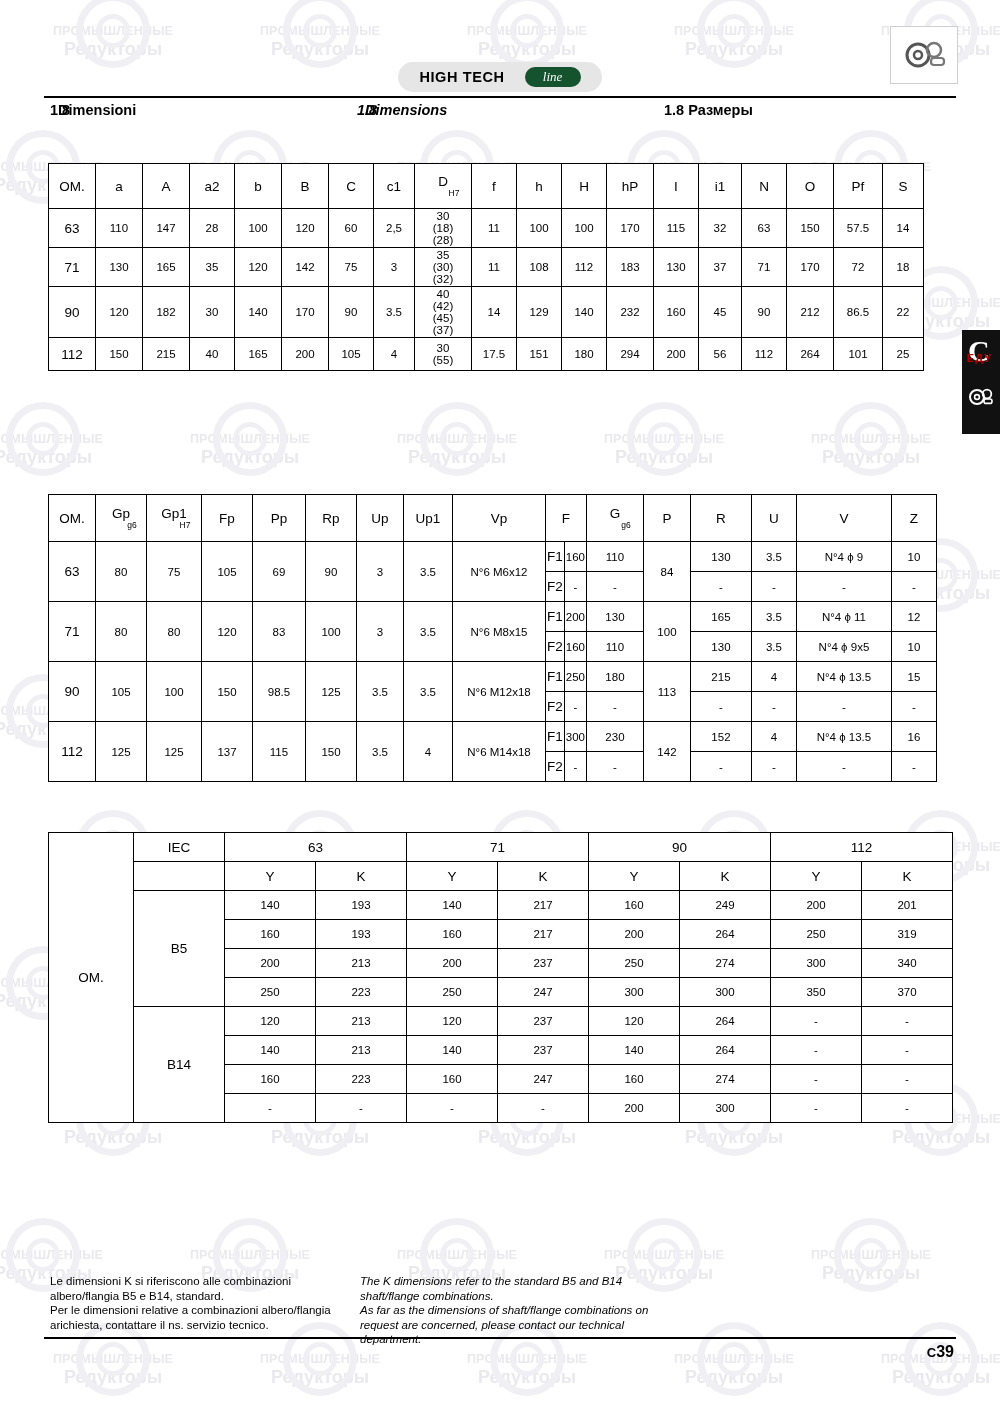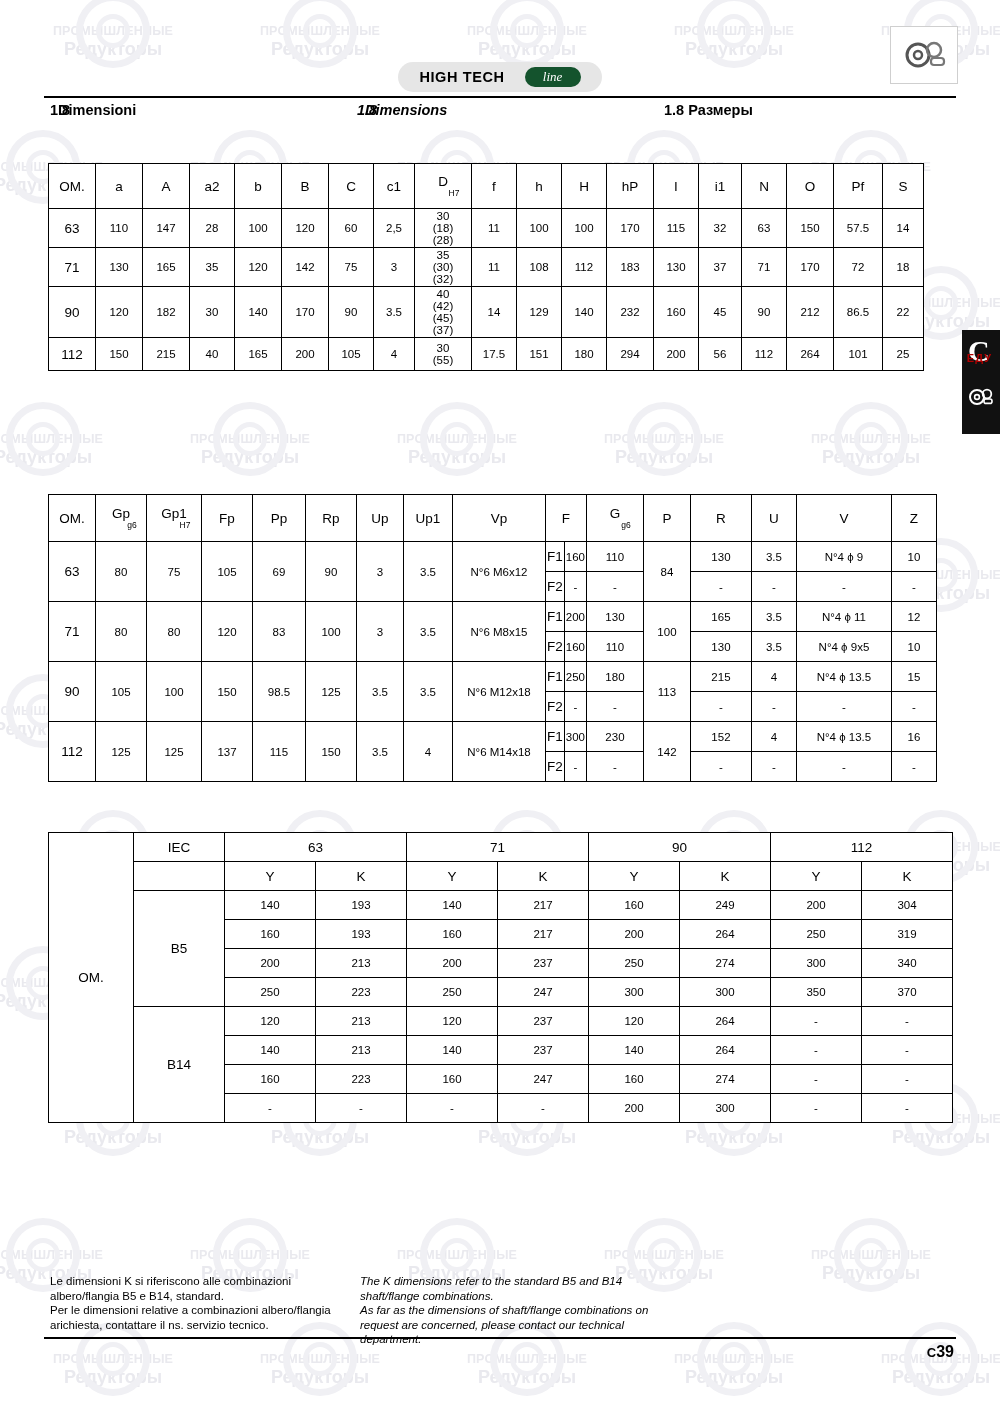--- a/index.html
+++ b/index.html
@@ -691,21 +691,21 @@
       </tr>
       <tr>
         <td rowspan="4" class="om">B5</td>
         <td>140</td>
         <td>193</td>
         <td>140</td>
         <td>217</td>
         <td>160</td>
         <td>249</td>
         <td>200</td>
-        <td>304</td>
+        <td>201</td>
       </tr>
       <tr>
         <td>160</td>
         <td>193</td>
         <td>160</td>
         <td>217</td>
         <td>200</td>
         <td>264</td>
         <td>250</td>
         <td>319</td>

